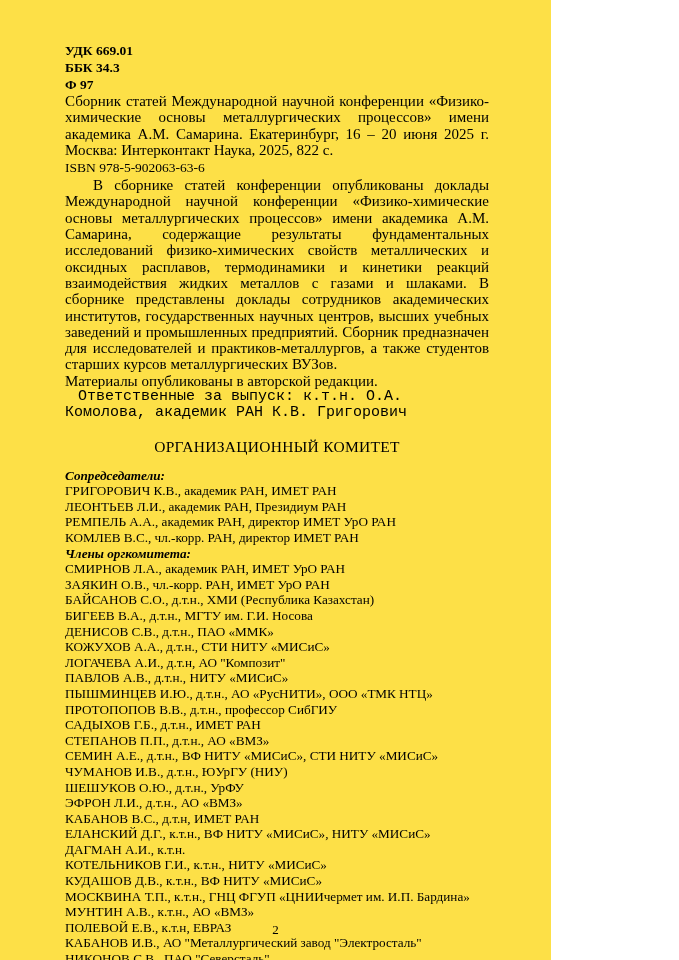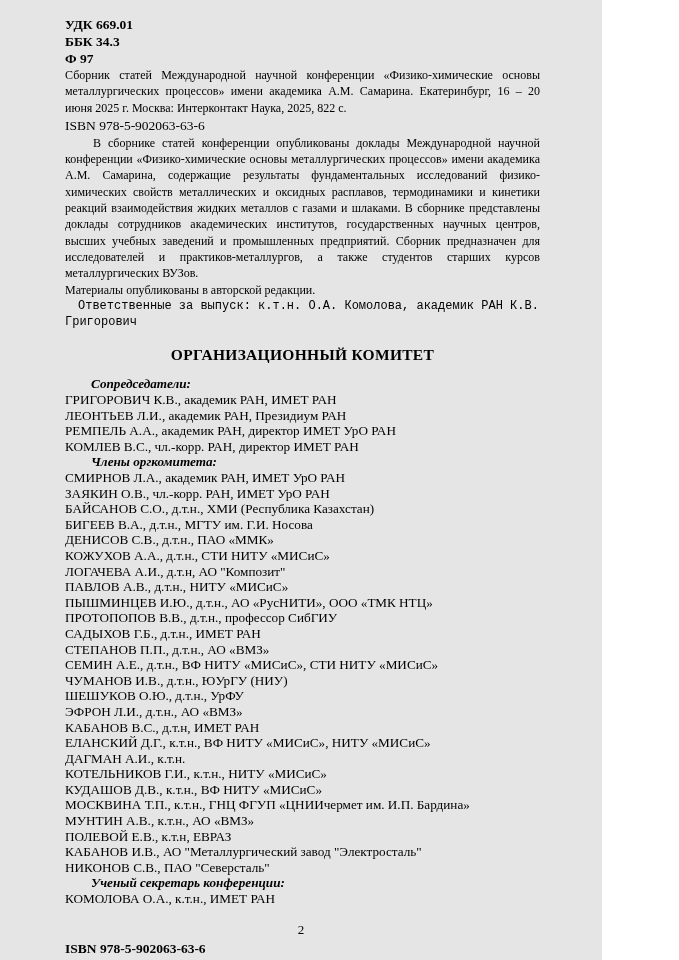--- a/index.html
+++ b/index.html
@@ -5,60 +5,59 @@
   html, body { margin: 0; padding: 0; }
   body {
     width: 679px;
     height: 960px;
     background: #ffffff;
     color: #000000;
     font-family: "Liberation Serif", serif;
   }
   .page {
     position: relative;
-    width: 602px;
+    width: 551px;
     height: 960px;
     box-sizing: border-box;
-    padding: 16px 62px 0 65px;
+    padding: 42px 62px 0 65px;
     overflow: hidden;
-    background: #e5e5e5;
+    background: #fde047;
   }
   .codes div {
     font-weight: bold;
     font-size: 13.5px;
     line-height: 17px;
   }
   .para {
-    font-size: 12px;
+    font-size: 15px;
     line-height: 16.3px;
     text-align: justify;
   }
   .indent { text-indent: 28px; }
   .small-indent { text-indent: 13px; text-align: left; font-family: Liberation Mono, monospace; }
   .isbn-top {
     font-size: 13.5px;
     line-height: 17px;
     margin: 1px 0;
   }
   .heading {
     text-align: center;
-    font-weight: bold;
+    font-weight: normal;
     font-size: 15.5px;
     letter-spacing: 0.3px;
     margin: 16px 0 12px 0;
   }
   .committee-line {
     font-size: 13.2px;
     line-height: 15.6px;
     white-space: nowrap;
   }
   .committee-line.section {
     font-weight: bold;
     font-style: italic;
-    margin-left: 26px;
   }
   .isbn-bottom {
     font-weight: bold;
     font-size: 13.5px;
     margin-top: 34px;
   }
   .page-number {
     position: absolute;
     bottom: 22px;
     left: 0;

